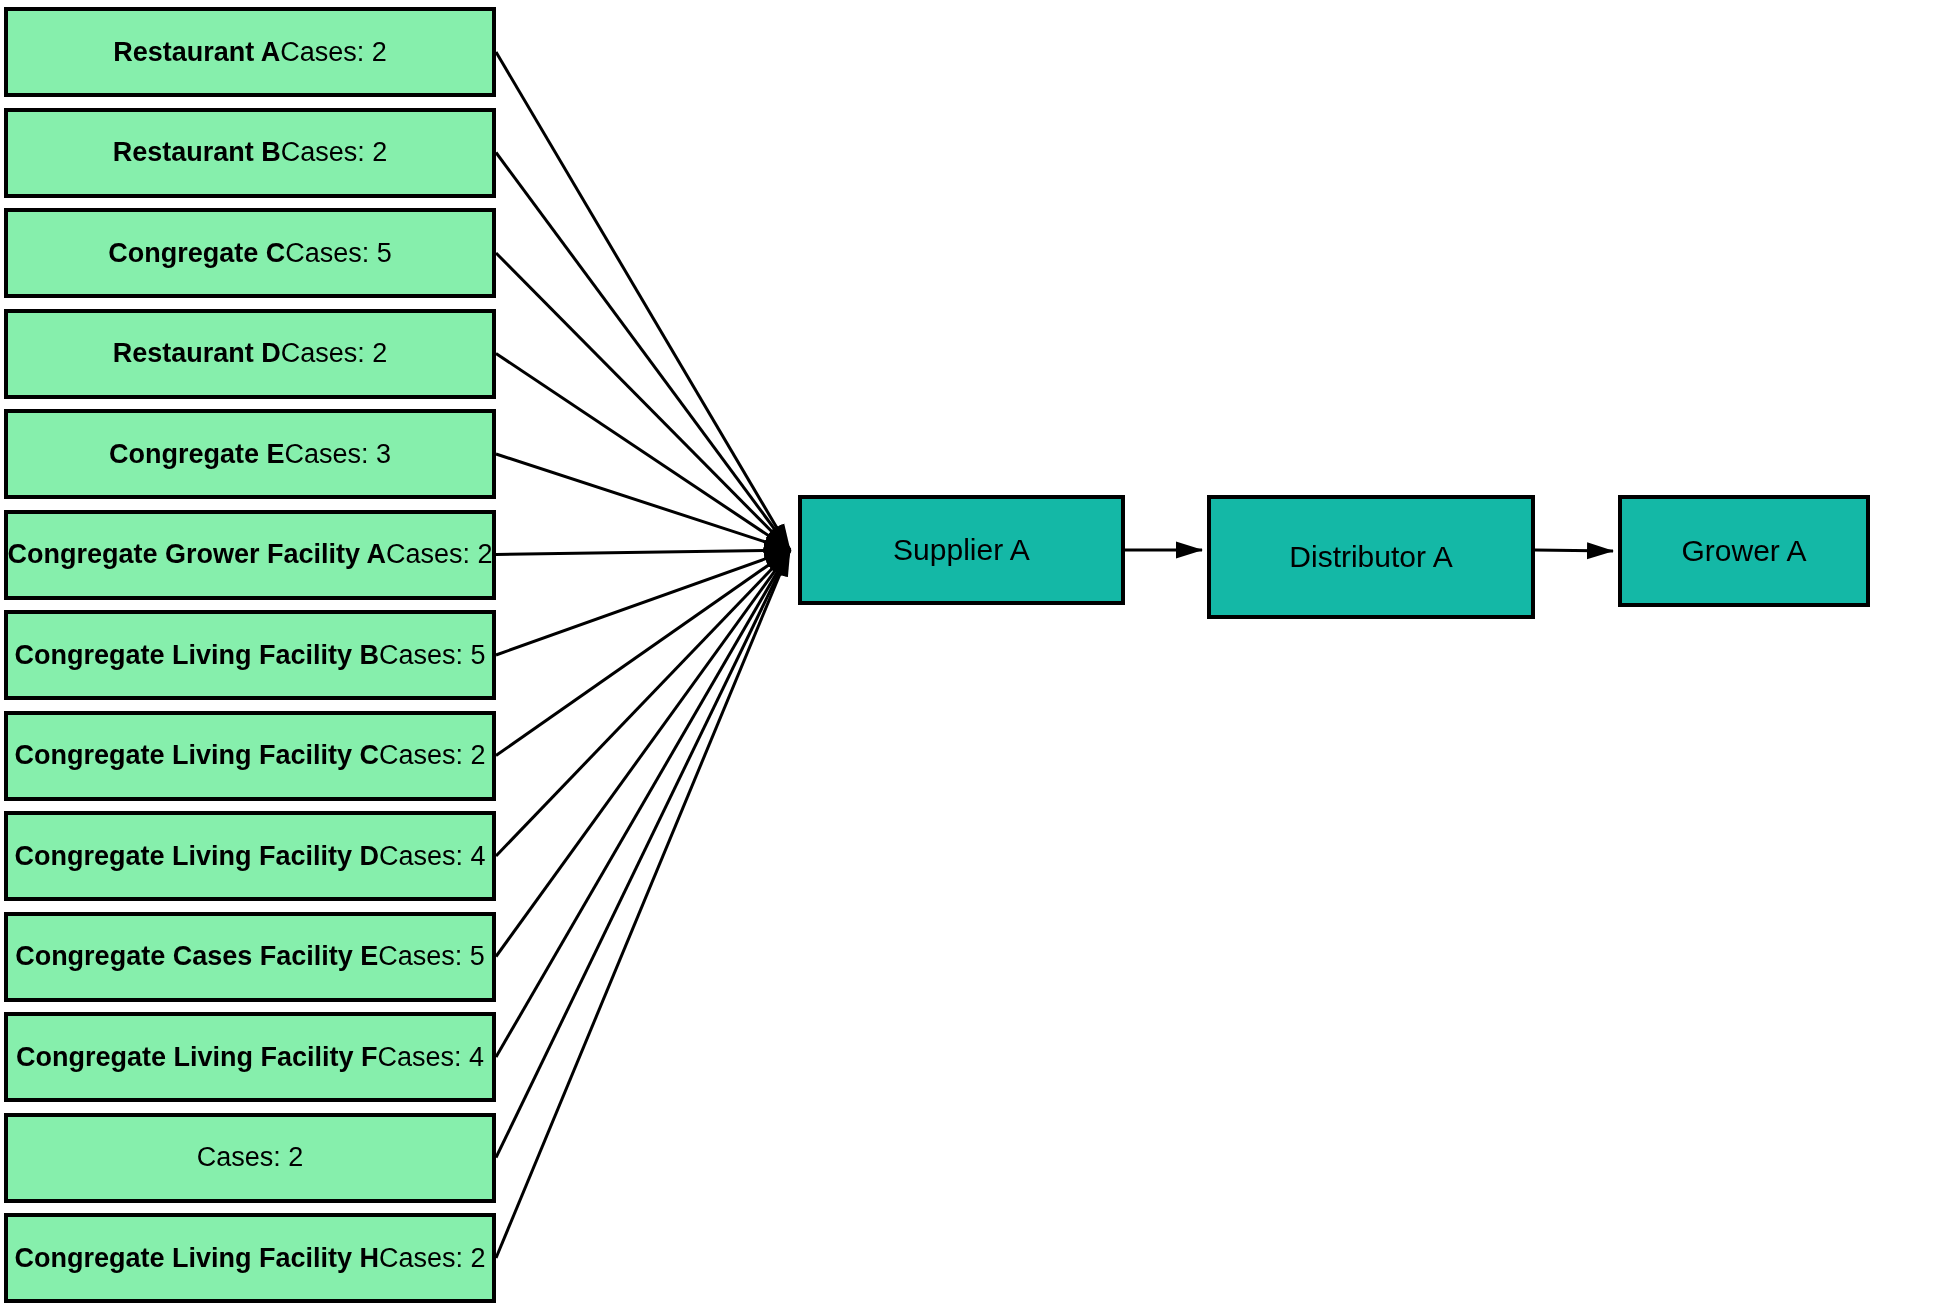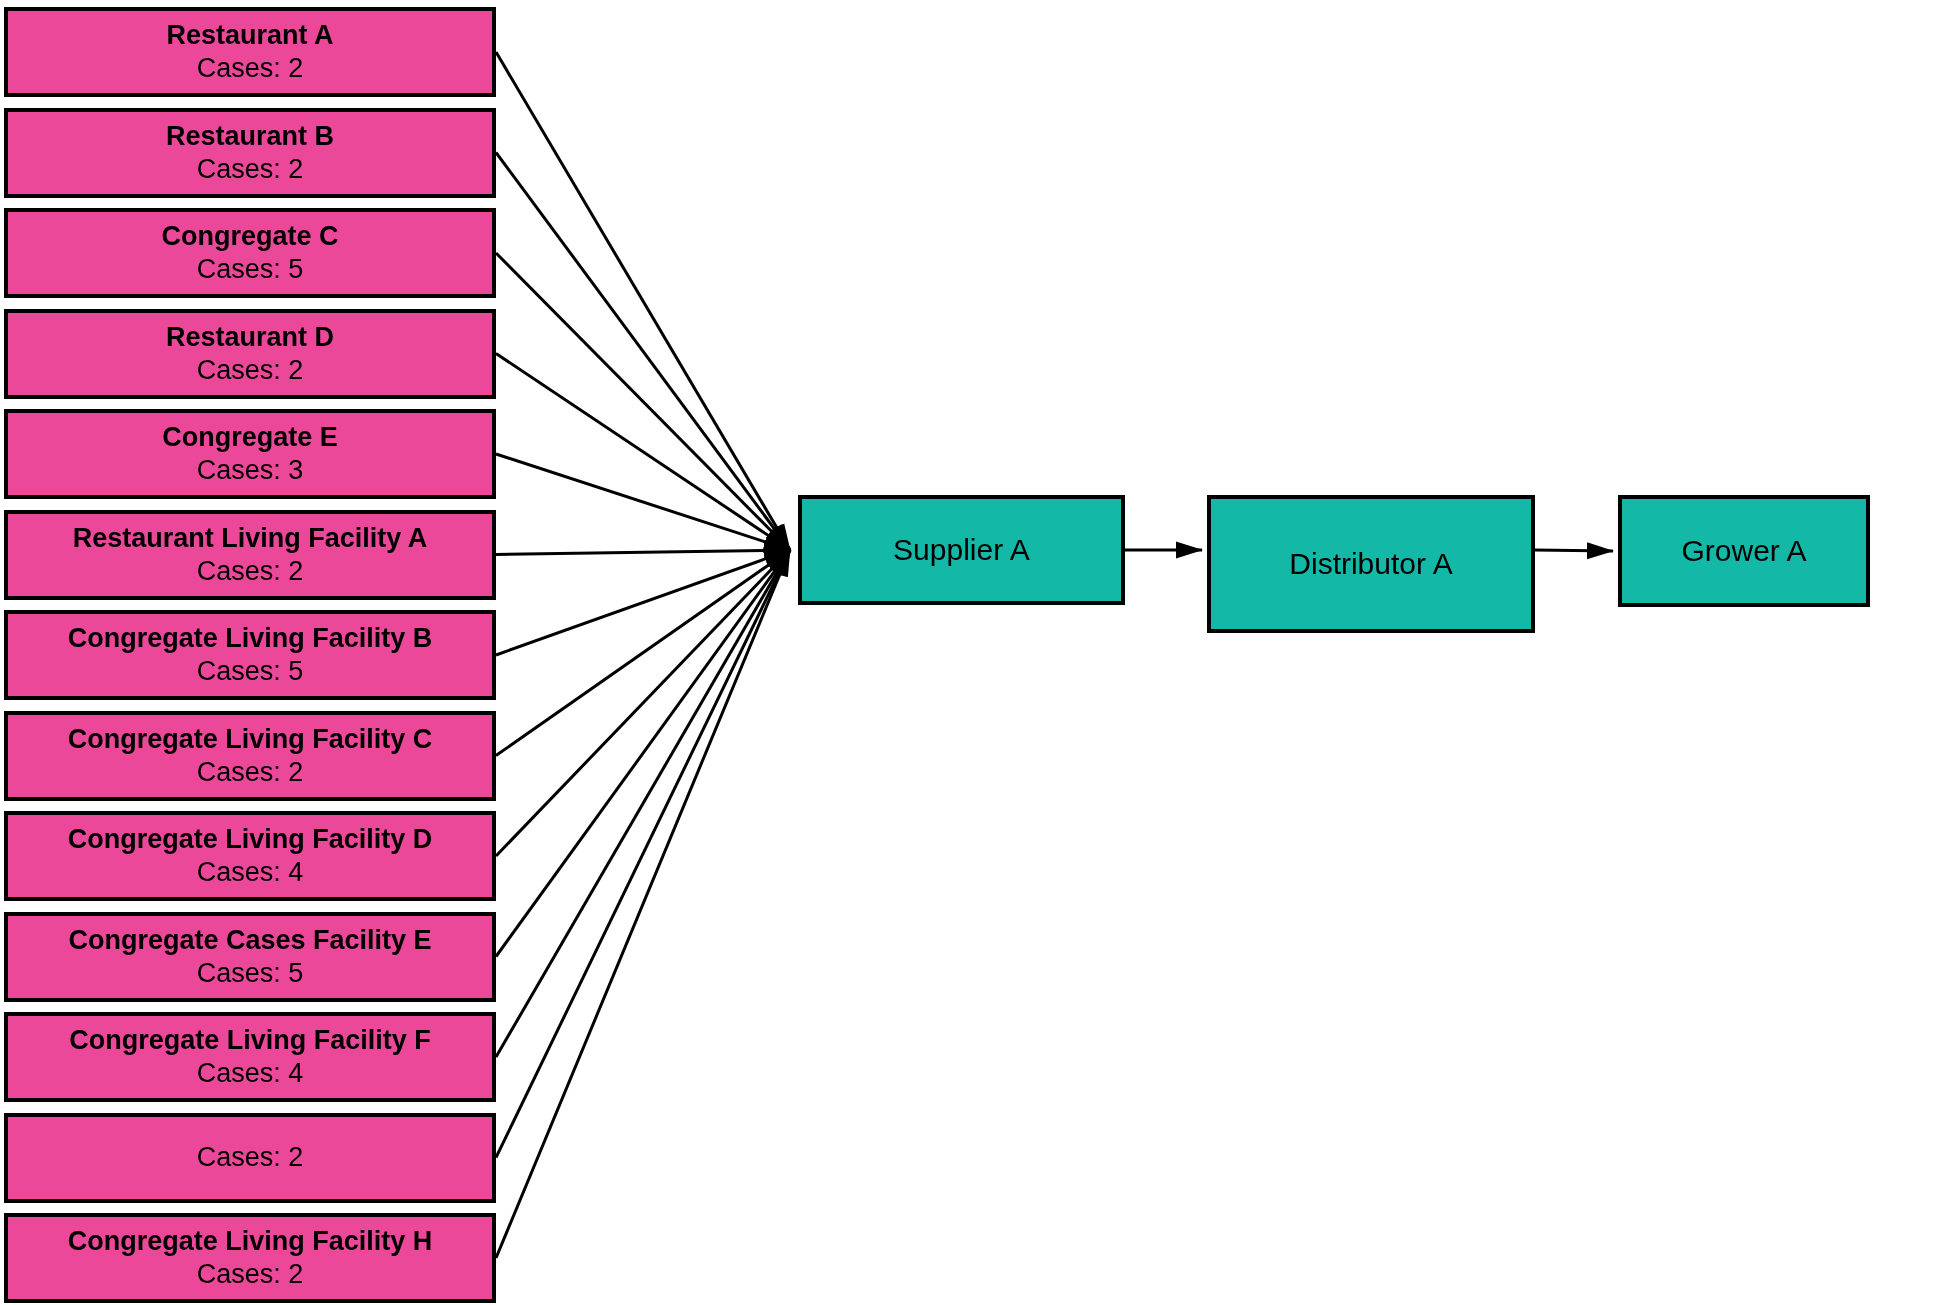--- a/index.html
+++ b/index.html
@@ -30,23 +30,22 @@
     width: 492px;
     display: flex;
     flex-direction: column;
     gap: 10.5px;
     z-index: 2;
   }
   .node-box {
     box-sizing: border-box;
     height: 90px;
     border: 4px solid #000000;
-    background: #ec4899;
+    background: #86efac;
     display: flex;
-    flex-direction: column;
     align-items: center;
     justify-content: center;
     line-height: 1.22;
   }
   .node-name {
     font-weight: bold;
     font-size: 27px;
     white-space: nowrap;
   }
   .node-cases {
@@ -61,21 +60,21 @@
     display: flex;
     align-items: center;
     justify-content: center;
     z-index: 2;
   }
   .chain-label {
     font-size: 30px;
     white-space: nowrap;
   }
   #supplier-box    { left: 798px;  top: 495px; width: 327px; height: 110px; }
-  #distributor-box { left: 1207px; top: 495px; width: 328px; height: 138px; }
+  #distributor-box { left: 1207px; top: 495px; width: 328px; height: 124px; }
   #grower-box      { left: 1618px; top: 495px; width: 252px; height: 112px; }
 </style>
 </head>
 <body>
 
 <svg id="wires" xmlns="http://www.w3.org/2000/svg">
   <defs>
     <marker id="arrow" markerUnits="userSpaceOnUse" markerWidth="30" markerHeight="22" refX="26" refY="10" orient="auto">
       <path d="M0,1.5 L27,10 L0,18.5 Z" fill="#000000"></path>
     </marker>
@@ -119,21 +118,21 @@
     <div class="node-name">Restaurant D</div>
     <div class="node-cases">Cases: 2</div>
   </div>
 
   <div class="node-box">
     <div class="node-name">Congregate E</div>
     <div class="node-cases">Cases: 3</div>
   </div>
 
   <div class="node-box">
-    <div class="node-name">Restaurant Living Facility A</div>
+    <div class="node-name">Congregate Grower Facility A</div>
     <div class="node-cases">Cases: 2</div>
   </div>
 
   <div class="node-box">
     <div class="node-name">Congregate Living Facility B</div>
     <div class="node-cases">Cases: 5</div>
   </div>
 
   <div class="node-box">
     <div class="node-name">Congregate Living Facility C</div>

